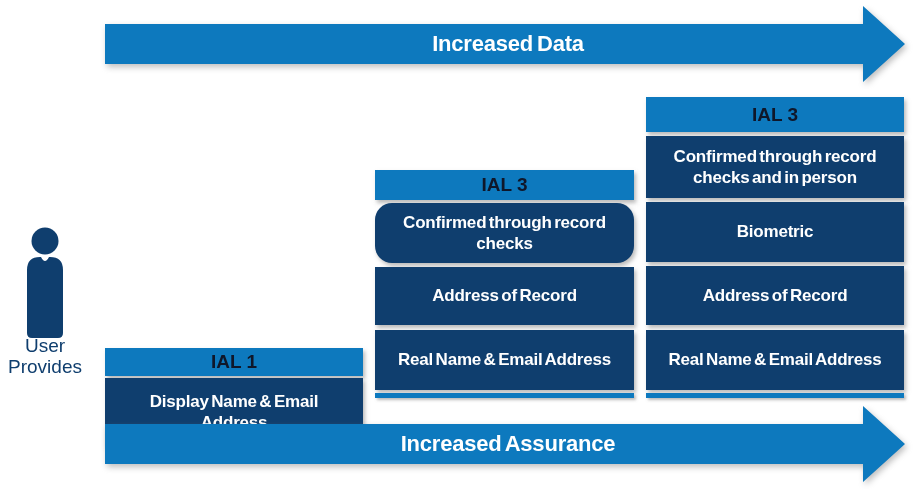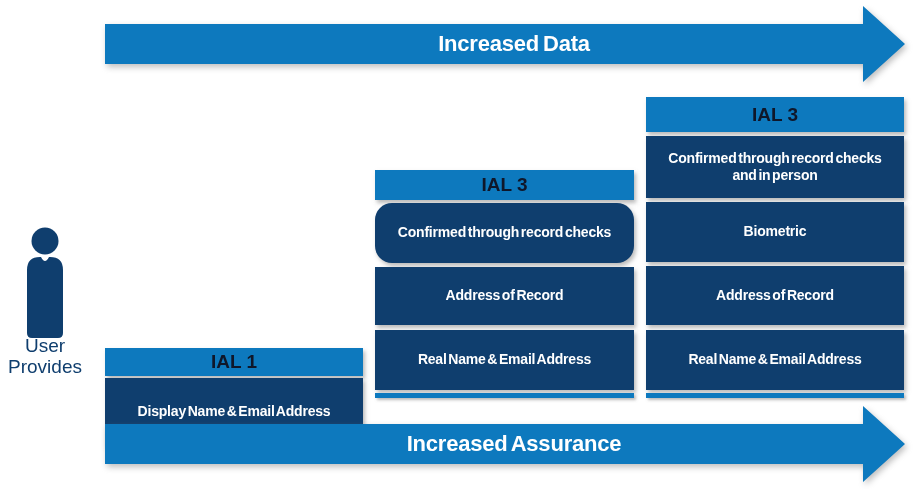--- a/index.html
+++ b/index.html
@@ -5,41 +5,41 @@
   html,body{margin:0;padding:0;background:#fff;}
   .canvas{
     position:relative;width:918px;height:493px;background:#ffffff;
     font-family:"Liberation Sans",sans-serif;overflow:hidden;
   }
   .arrow-svg{position:absolute;left:105px;width:805px;height:88px;
     filter:drop-shadow(2px 3px 3px rgba(110,110,110,.45));}
   .arrow-svg.top{top:0;}
   .arrow-svg.bottom{top:400px;}
   .arrow-label{
-    position:absolute;left:114px;width:800px;height:88px;
+    position:absolute;left:108px;width:800px;height:88px;
     display:flex;align-items:center;justify-content:center;
     color:#fff;font-weight:bold;font-size:22px;letter-spacing:-0.2px;word-spacing:-2px;
   }
   .arrow-label.top{top:0;}
   .arrow-label.bottom{top:400px;}
   .person-svg{position:absolute;left:17px;top:227px;width:56px;height:116px;}
   .user-label{
     position:absolute;left:0;top:336px;width:90px;text-align:center;
     color:var(--box-navy);font-size:19px;line-height:1.1;font-weight:400;
   }
   .hdr{
     position:absolute;background:var(--header-blue);
     display:flex;align-items:center;justify-content:center;
     color:#0f172a;font-weight:bold;font-size:19px;
     box-shadow:2px 3px 4px rgba(120,120,120,.5);
   }
   .box{
     position:absolute;background:var(--box-navy);
     display:flex;align-items:center;justify-content:center;text-align:center;
-    color:#fff;font-weight:bold;font-size:14px;line-height:1.25;
+    color:#fff;font-weight:bold;font-size:17px;line-height:1.25;
     letter-spacing:-0.2px;word-spacing:-2px;padding:0 14px;box-sizing:border-box;
     box-shadow:2px 3px 4px rgba(120,120,120,.5);
   }
   .baseline{
     position:absolute;height:5px;background:var(--arrow-blue);
     box-shadow:2px 2px 3px rgba(120,120,120,.5);
   }
   
   .c1{left:105px;width:258px;margin-top:48px;} .c2{left:375px;width:259px;} .c3{left:646px;width:258px;}
   .c1.hdr{top:300px;height:28px;}

